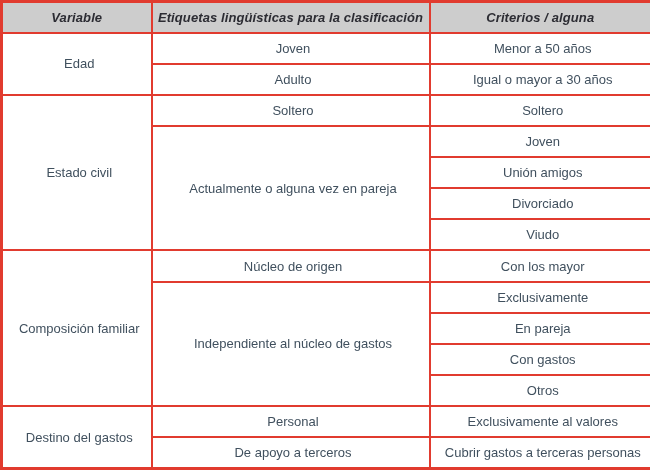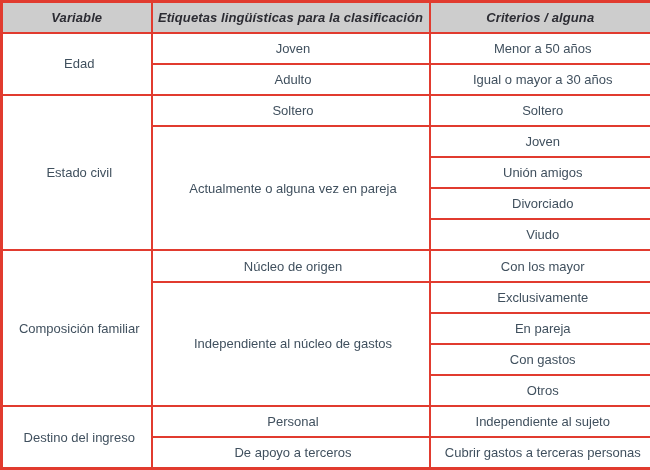--- a/index.html
+++ b/index.html
@@ -107,22 +107,22 @@
       <td>En pareja</td>
     </tr>
     <tr>
       <td>Con gastos</td>
     </tr>
     <tr>
       <td>Otros</td>
     </tr>
 
     <tr>
-      <td rowspan="2">Destino del ingreso</td>
+      <td rowspan="2">Destino del gastos</td>
       <td>Personal</td>
-      <td>Independiente al sujeto</td>
+      <td>Exclusivamente al valores</td>
     </tr>
     <tr>
       <td>De apoyo a terceros</td>
       <td>Cubrir gastos a terceras personas</td>
     </tr>
   </tbody>
 </table>
 
 </body></html>

